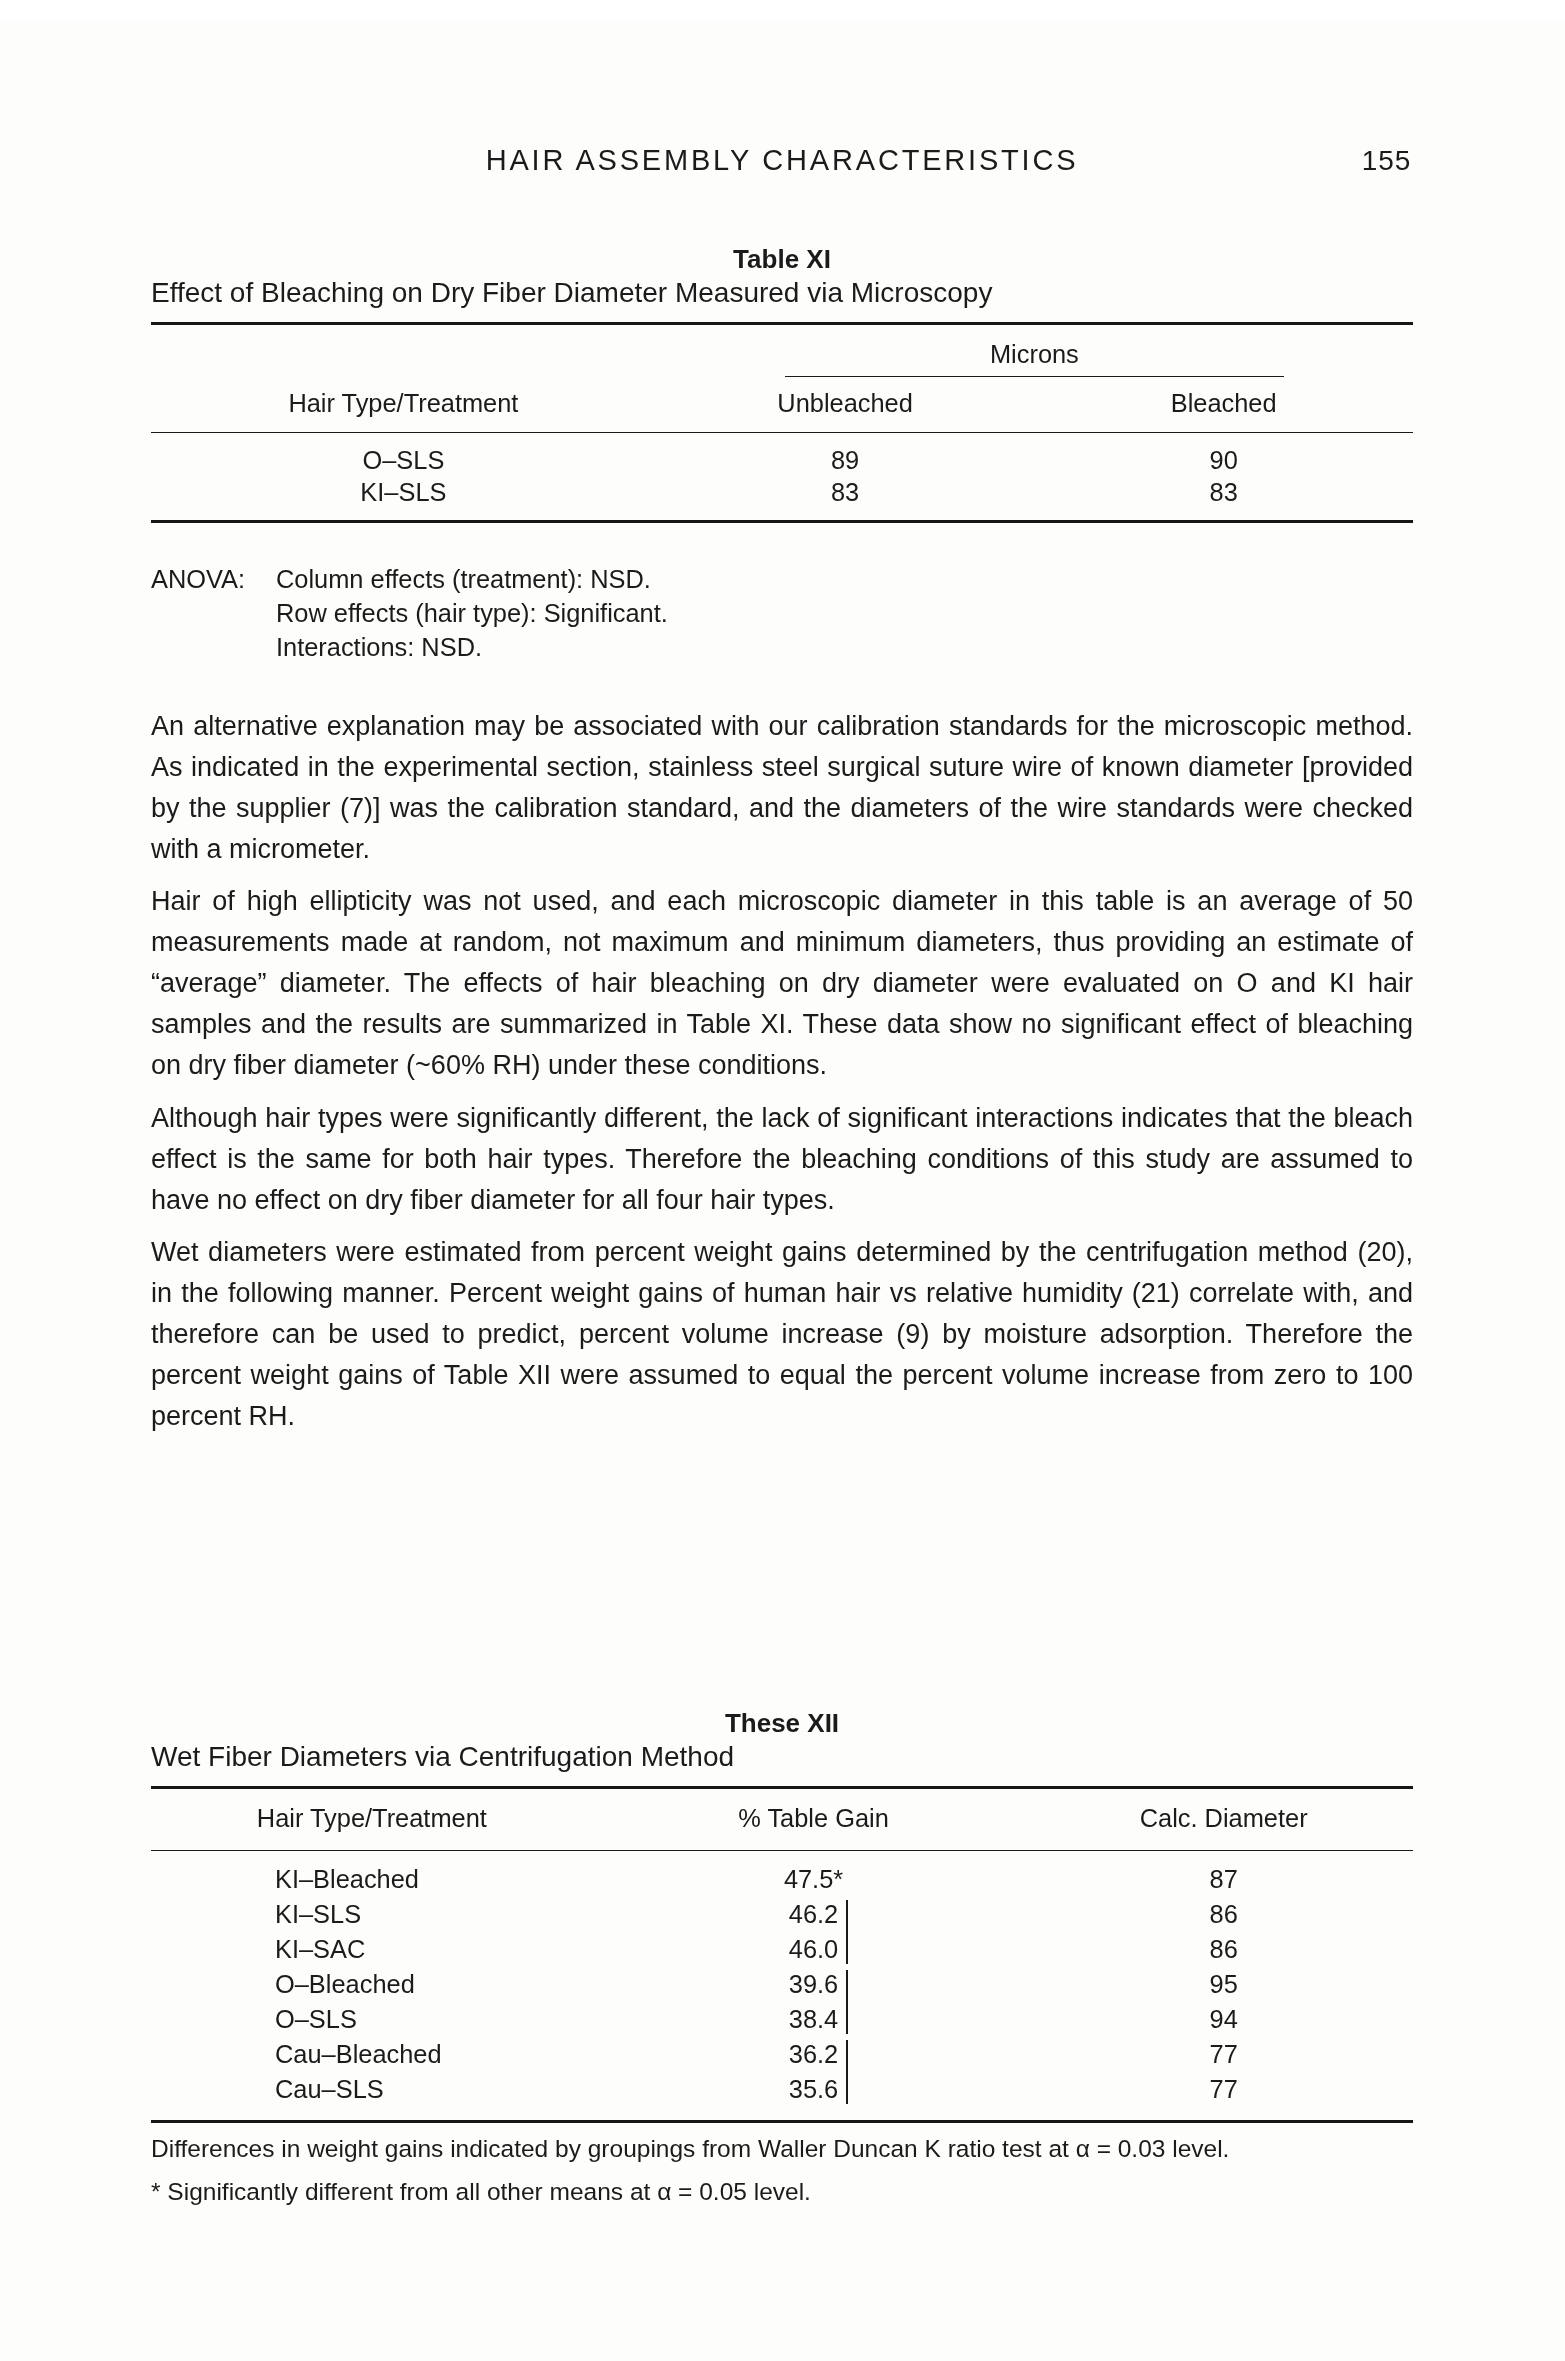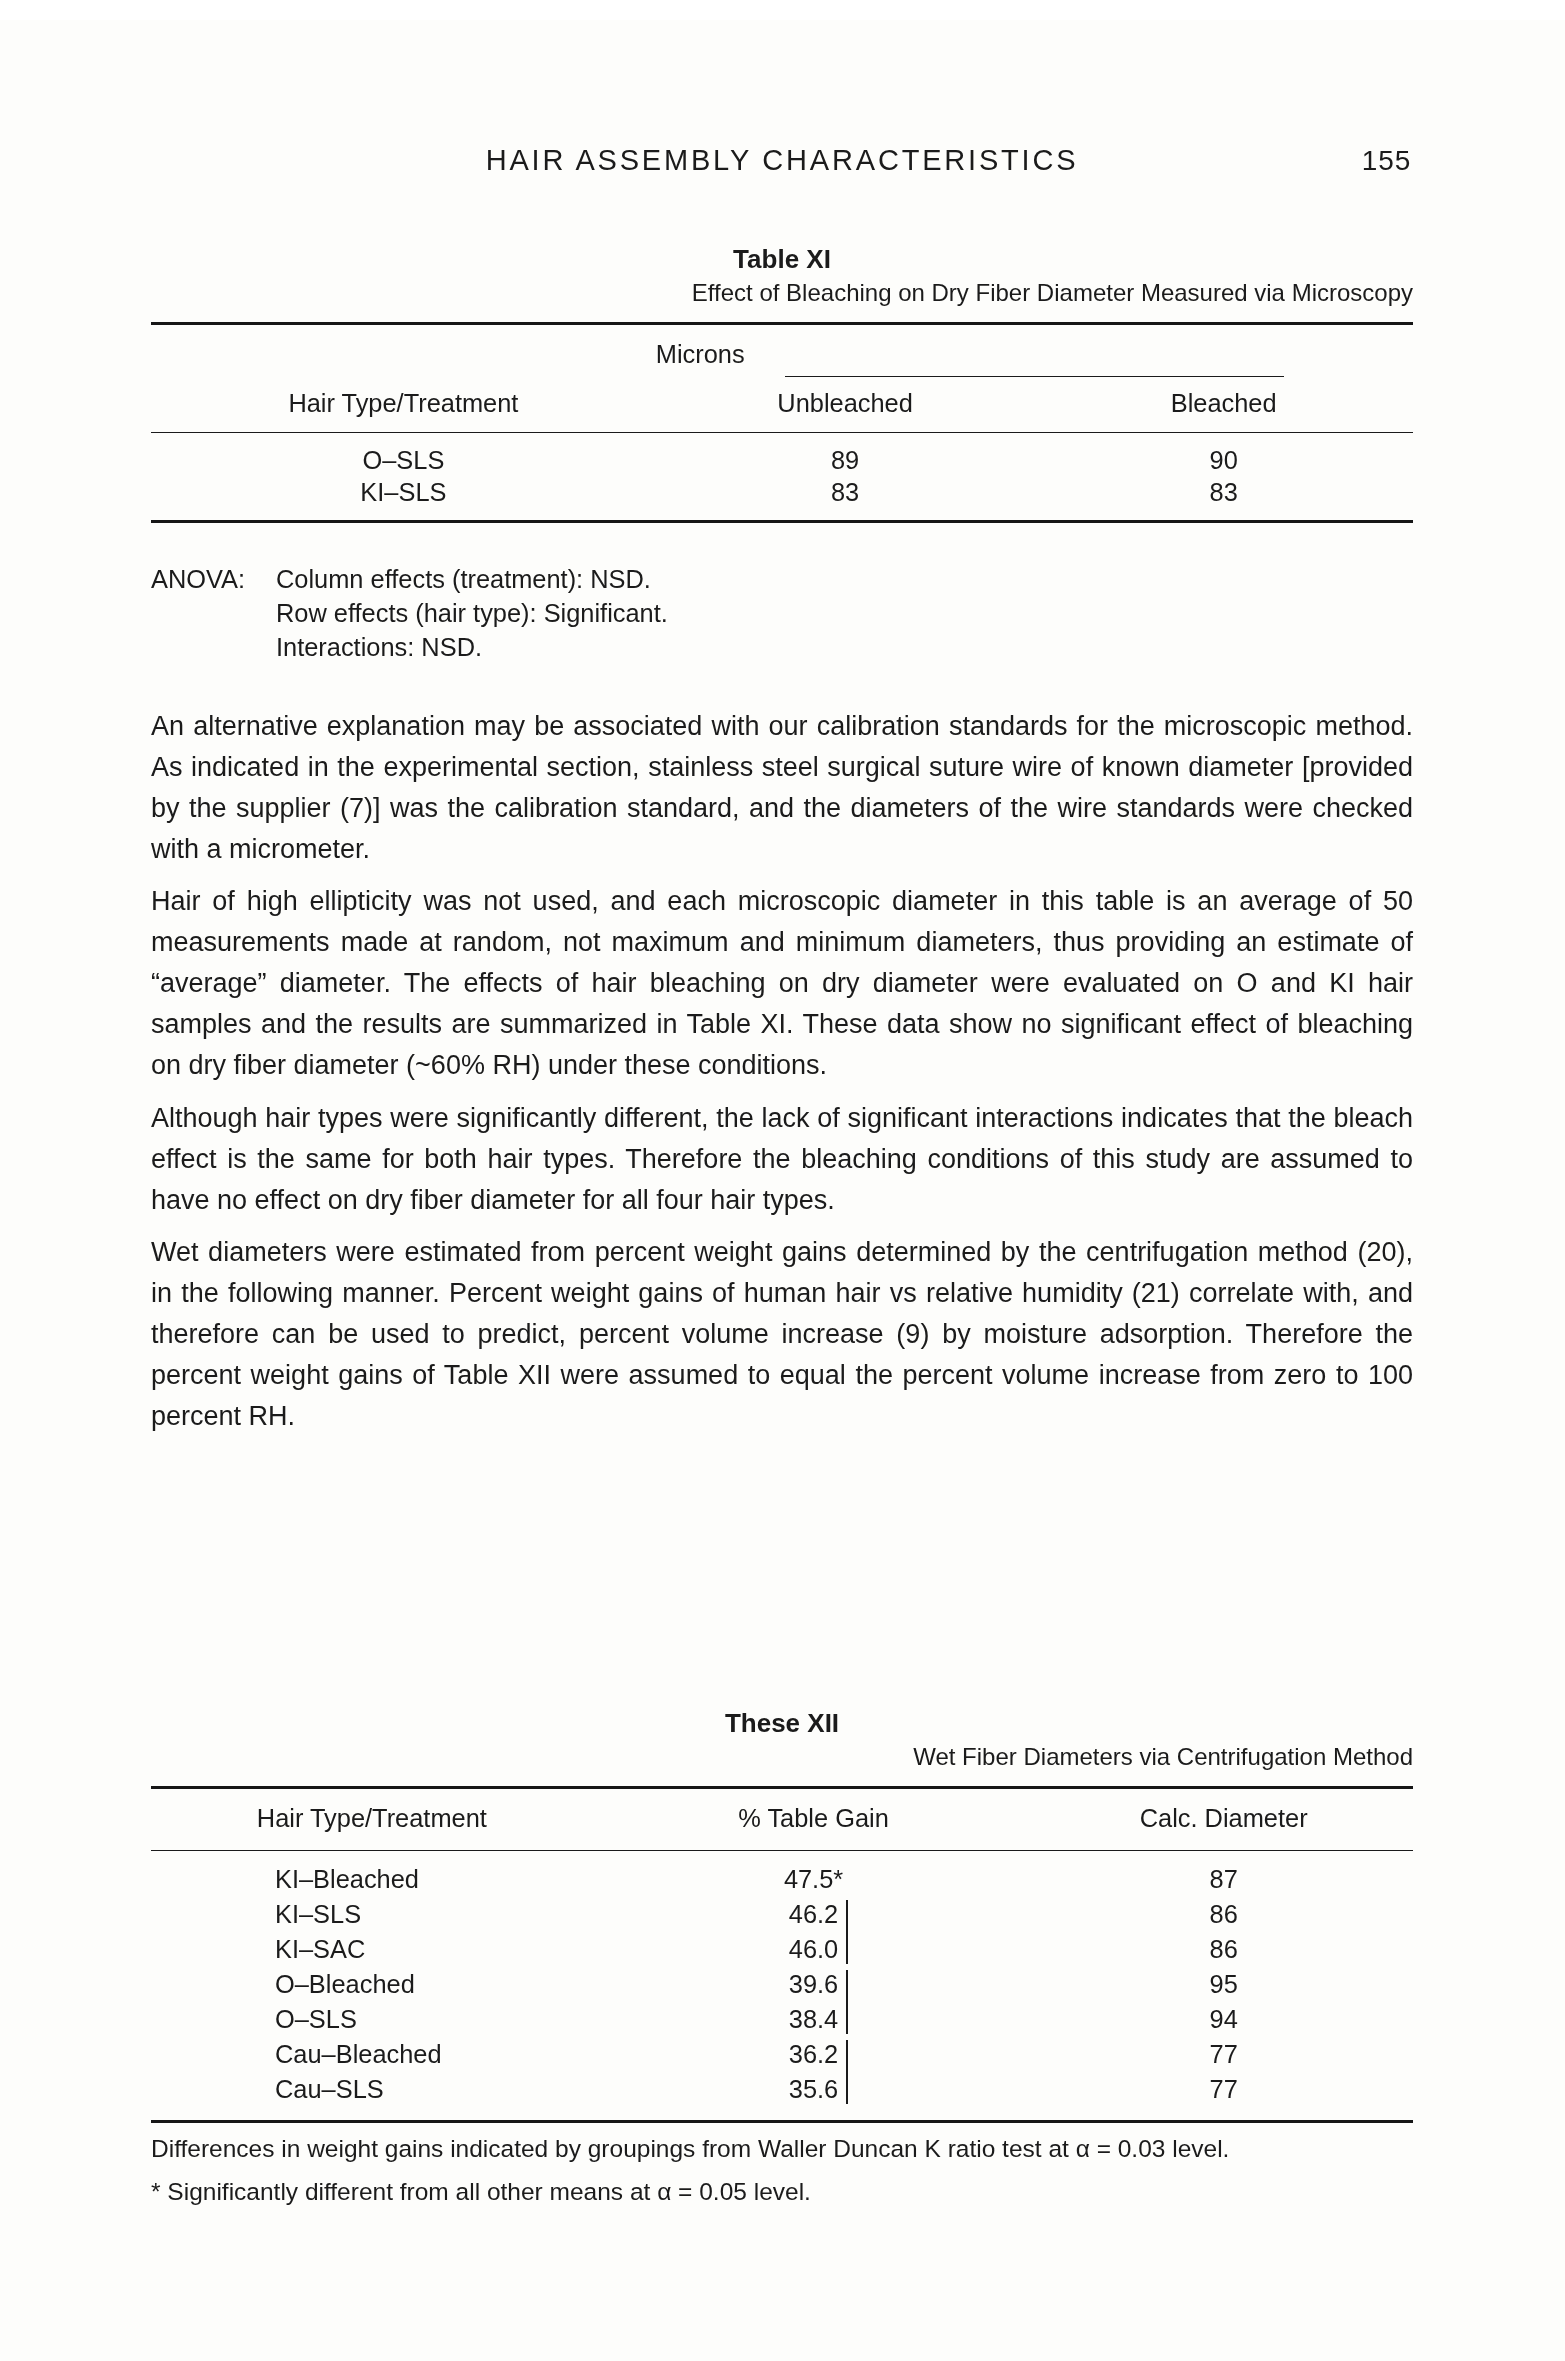--- a/index.html
+++ b/index.html
@@ -13,30 +13,30 @@
     margin-top:20px;
   }
 
   
   .running-head{position:absolute;top:124px;left:151px;width:1262px;height:41px;}
   .rh-title{text-align:center;font-size:29px;letter-spacing:2.8px;}
   .rh-page{position:absolute;right:1.9px;top:0.9px;font-size:28px;letter-spacing:0.9px;}
 
   
   .tbl-title{text-align:center;font-size:26px;font-weight:600;line-height:30px;}
-  .tbl-sub{text-align:right;font-size:24px;line-height:28px;margin-top:4.7px;}
+  .tbl-sub{text-align:left;font-size:28px;line-height:28px;margin-top:4.7px;}
 
   
   .table-xi{position:absolute;top:224px;left:151px;width:1262px;font-size:25.4px;}
   .txi-box{margin-top:15px;border-top:3.8px solid #161616;border-bottom:3.8px solid #161616;}
   .txi-row{display:flex;}
   .txi-c1{width:40%;text-align:center;}
   .txi-c2,.txi-c3{width:30%;text-align:center;}
   .txi-spanner-row{padding-top:15px;}
-  .txi-c23{width:60%;text-align:left;}
+  .txi-c23{width:60%;text-align:center;}
   .mic-rule{width:66%;margin:7.5px auto 0 auto;border-bottom:1.9px solid #1b1b1b;}
   .txi-header-row{padding:12.2px 0 14px 0;border-bottom:1.9px solid #1b1b1b;}
   .txi-data-row{height:32px;line-height:32px;}
   .txi-data-row.first{padding-top:10.4px;}
   .txi-data-row.last{padding-bottom:12.2px;}
 
   
   .anova{position:absolute;top:542px;left:151px;width:1262px;
          font-size:25.4px;line-height:34px;padding-left:125px;box-sizing:border-box;}
   .anova-label{position:absolute;left:0;top:0;}

